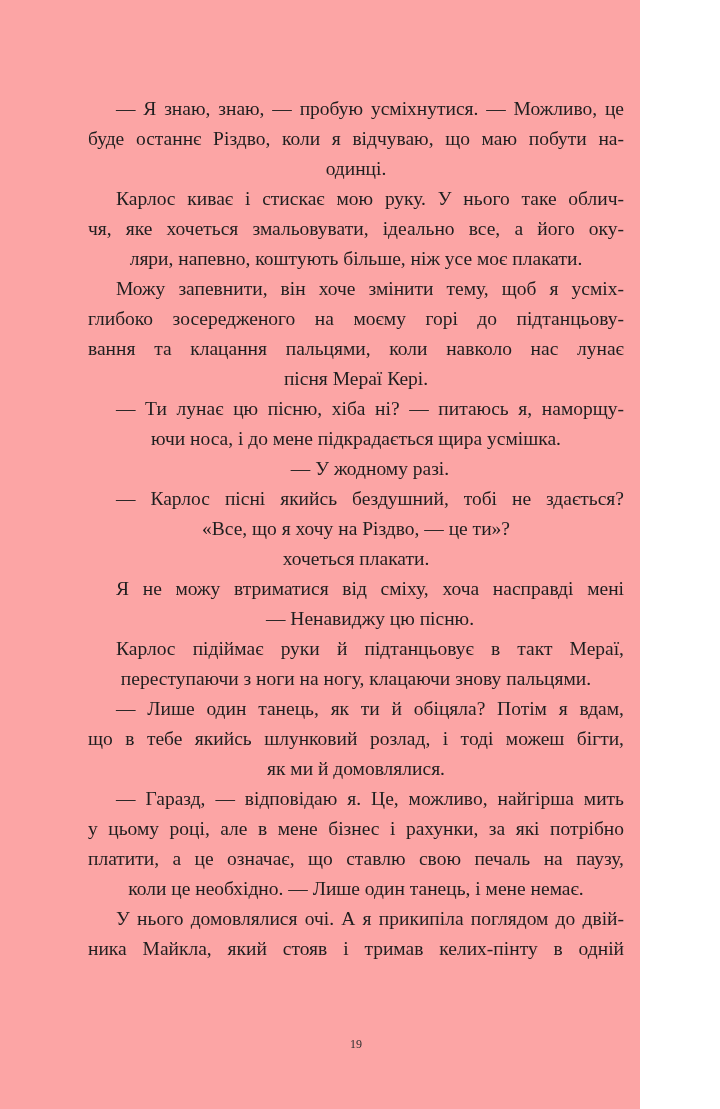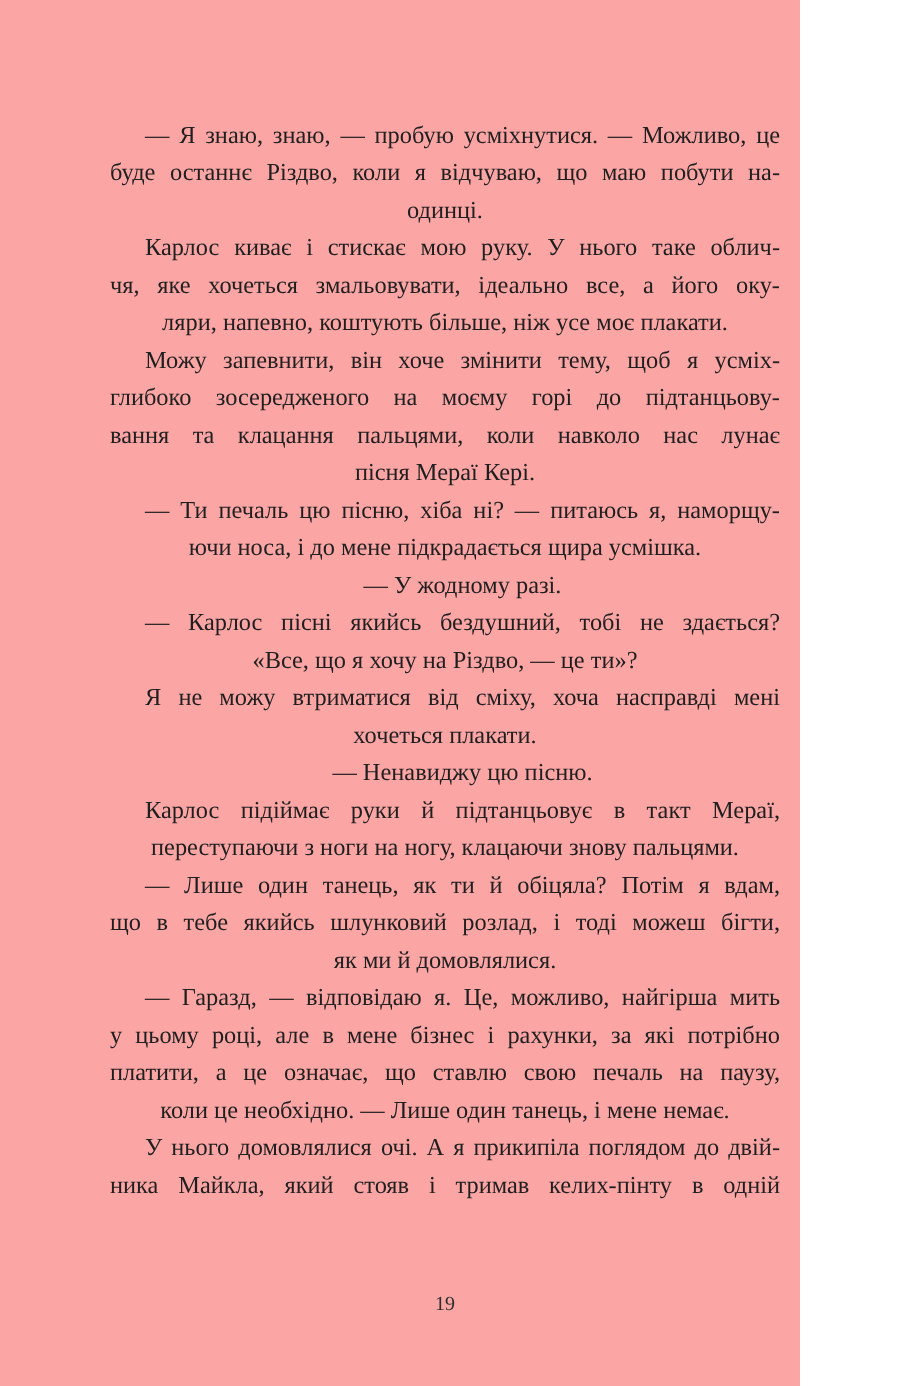--- a/index.html
+++ b/index.html
@@ -45,21 +45,21 @@
   .line.indent {
     text-indent: 28px;
   }
   .folio {
     position: absolute;
     left: 88px;
     top: 1032px;
     width: 536px;
     text-align: center;
     color: #2e2e2e;
-    font-size: 16px;
+    font-size: 12px;
     line-height: 24px;
     font-variant-numeric: oldstyle-nums;
   }
 </style>
 </head>
 <body>
 
 <div class="page">
   <div class="text-block">
       <div class="paragraph">
@@ -72,33 +72,33 @@
         <div class="line justify">чя, яке хочеться змальовувати, ідеально все, а його оку-</div>
         <div class="line">ляри, напевно, коштують більше, ніж усе моє плакати.</div>
       </div>
       <div class="paragraph">
         <div class="line justify indent">Можу запевнити, він хоче змінити тему, щоб я усміх-</div>
         <div class="line justify">глибоко зосередженого на моєму горі до підтанцьову-</div>
         <div class="line justify">вання та клацання пальцями, коли навколо нас лунає</div>
         <div class="line">пісня Мераї Кері.</div>
       </div>
       <div class="paragraph">
-        <div class="line justify indent">— Ти печаль цю пісню, хіба ні? — питаюсь я, наморщу-</div>
+        <div class="line justify indent">— Ти лунає цю пісню, хіба ні? — питаюсь я, наморщу-</div>
         <div class="line">ючи носа, і до мене підкрадається щира усмішка.</div>
       </div>
       <div class="paragraph">
         <div class="line indent">— У жодному разі.</div>
       </div>
       <div class="paragraph">
         <div class="line justify indent">— Карлос пісні якийсь бездушний, тобі не здається?</div>
         <div class="line">«Все, що я хочу на Різдво, — це ти»?</div>
       </div>
       <div class="paragraph">
+        <div class="line">хочеться плакати.</div>
         <div class="line justify indent">Я не можу втриматися від сміху, хоча насправді мені</div>
-        <div class="line">хочеться плакати.</div>
       </div>
       <div class="paragraph">
         <div class="line indent">— Ненавиджу цю пісню.</div>
       </div>
       <div class="paragraph">
         <div class="line justify indent">Карлос підіймає руки й підтанцьовує в такт Мераї,</div>
         <div class="line">переступаючи з ноги на ногу, клацаючи знову пальцями.</div>
       </div>
       <div class="paragraph">
         <div class="line justify indent">— Лише один танець, як ти й обіцяла? Потім я вдам,</div>

